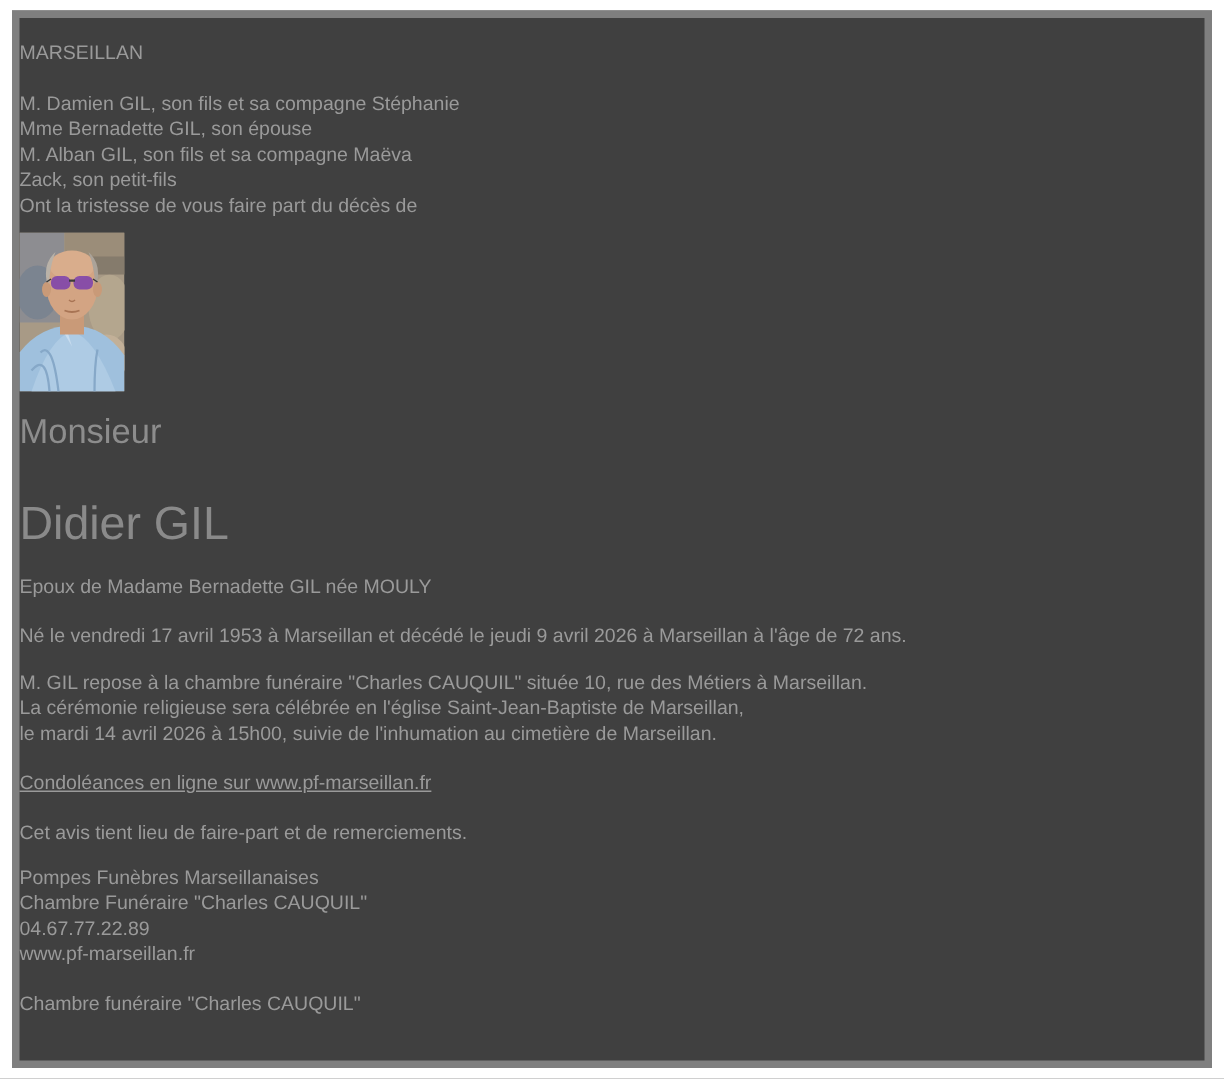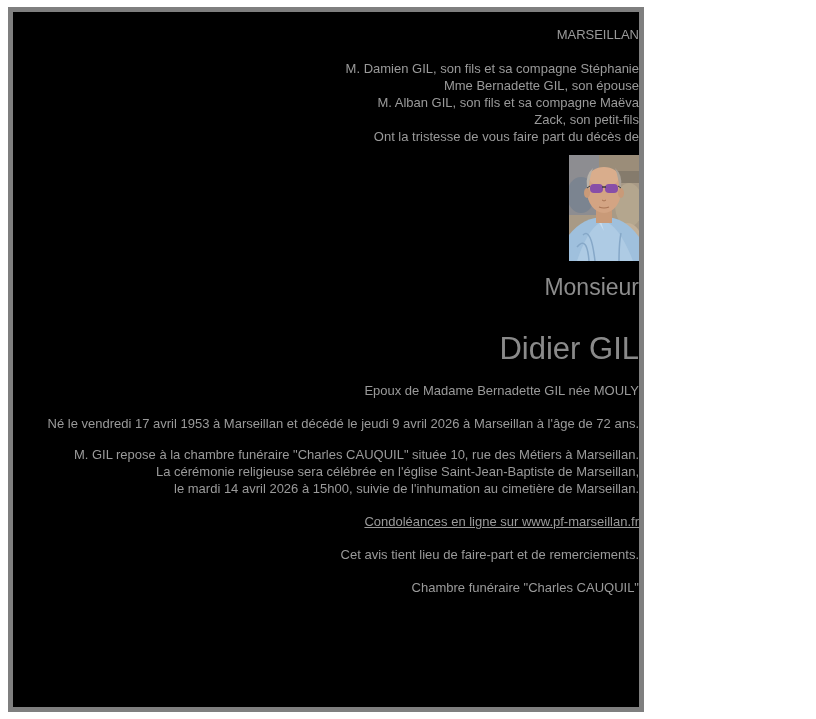--- a/index.html
+++ b/index.html
@@ -8,26 +8,26 @@
     background: #ffffff;
     width: 816px;
     height: 719px;
     overflow: hidden;
     font-family: "Liberation Sans", sans-serif;
   }
   .frame {
     position: absolute;
     left: 8px;
     top: 7px;
-    width: 636px;
+    width: 800px;
     height: 705px;
     box-sizing: border-box;
     border: 5px solid #7f7f7f;
-    background: #000000;
-    text-align: right;
+    background: #404040;
+    text-align: left;
     color: #9a9a9a;
   }
   .line {
     font-size: 13px;
     line-height: 17px;
     color: #9a9a9a;
   }
   .location { margin-top: 14px; }
   .family { margin-top: 17px; }
   .photo-wrap {
@@ -124,16 +124,22 @@
   <div class="ceremony">
     <div class="line">M. GIL repose à la chambre funéraire "Charles CAUQUIL" située 10, rue des Métiers à Marseillan.</div>
     <div class="line">La cérémonie religieuse sera célébrée en l'église Saint-Jean-Baptiste de Marseillan,</div>
     <div class="line">le mardi 14 avril 2026 à 15h00, suivie de l'inhumation au cimetière de Marseillan.</div>
   </div>
 
   <div class="line condolences">Condoléances en ligne sur www.pf-marseillan.fr</div>
 
   <div class="line notice">Cet avis tient lieu de faire-part et de remerciements.</div>
 
+  <div class="funeral-home">
+    <div class="line">Pompes Funèbres Marseillanaises</div>
+    <div class="line">Chambre Funéraire "Charles CAUQUIL"</div>
+    <div class="line">04.67.77.22.89</div>
+    <div class="line">www.pf-marseillan.fr</div>
+  </div>
 
   <div class="line footer-line">Chambre funéraire "Charles CAUQUIL"</div>
 
 </div>
 
 </body></html>

